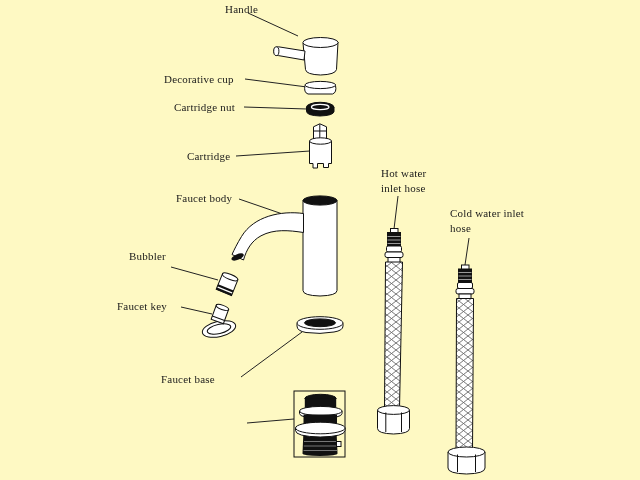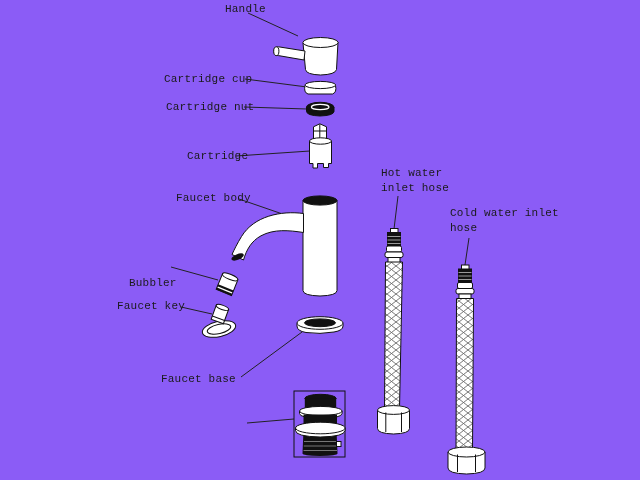--- a/index.html
+++ b/index.html
@@ -1,18 +1,18 @@
 <!DOCTYPE html>
 <html><head>
 <meta charset="utf-8">
 <style>
   html,body{margin:0;padding:0;background:#fff;}
   #stage{
-    position:relative;width:640px;height:480px;background:#8b5cf6;
-    font-family:Liberation Mono, monospace;overflow:hidden;
+    position:relative;width:640px;height:480px;background:#fef9c3;
+    font-family:Liberation Serif, serif;overflow:hidden;
   }
   svg{position:absolute;left:0;top:0;}
   .lbl{
     position:absolute;font-size:11px;letter-spacing:.2px;color:#1a1a1a;
     white-space:nowrap;line-height:1.32;
   }
   .lbl span{display:block;}
 </style>
 </head>
 <body>
@@ -143,25 +143,25 @@
       <path d="M456.5,298.5 L473.5,298.5 L472.5,450.5 L456,450.5 Z" fill="#fff" stroke="none"></path>
       <path d="M456.5,298.5 L473.5,298.5 L472.5,450.5 L456,450.5 Z" fill="url(#braid)" stroke="#111"></path>
       <path d="M448,452 L448,468 Q448,473.5 466.5,474 Q485,473.5 485,468 L485,452" fill="#fff" stroke="#111"></path>
       <ellipse cx="466.5" cy="452" rx="18.5" ry="5" fill="#fff" stroke="#111"></ellipse>
       <line x1="457.5" y1="454.5" x2="457.5" y2="472" stroke="#111"></line>
       <line x1="475.5" y1="454.5" x2="475.5" y2="472" stroke="#111"></line>
     </g>
   </svg>
 
   <div class="lbl" style="left:225px;top:2px">Handle</div>
-  <div class="lbl" style="left:164px;top:72px">Cartridge cup</div>
-  <div class="lbl" style="left:166px;top:100px">Cartridge nut</div>
+  <div class="lbl" style="left:164px;top:72px">Decorative cup</div>
+  <div class="lbl" style="left:174px;top:100px">Cartridge nut</div>
   <div class="lbl" style="left:187px;top:149px">Cartridge</div>
   <div class="lbl" style="left:176px;top:191px">Faucet body</div>
-  <div class="lbl" style="left:129px;top:276px">Bubbler</div>
+  <div class="lbl" style="left:129px;top:249px">Bubbler</div>
   <div class="lbl" style="left:117px;top:299px">Faucet key</div>
   <div class="lbl" style="left:161px;top:372px">Faucet base</div>
 
 
   <div class="lbl" style="left:450px;top:206px">
     <span>Cold water inlet</span>
     <span>hose</span>
   </div>
 
   <div class="lbl" style="left:381px;top:166px">

